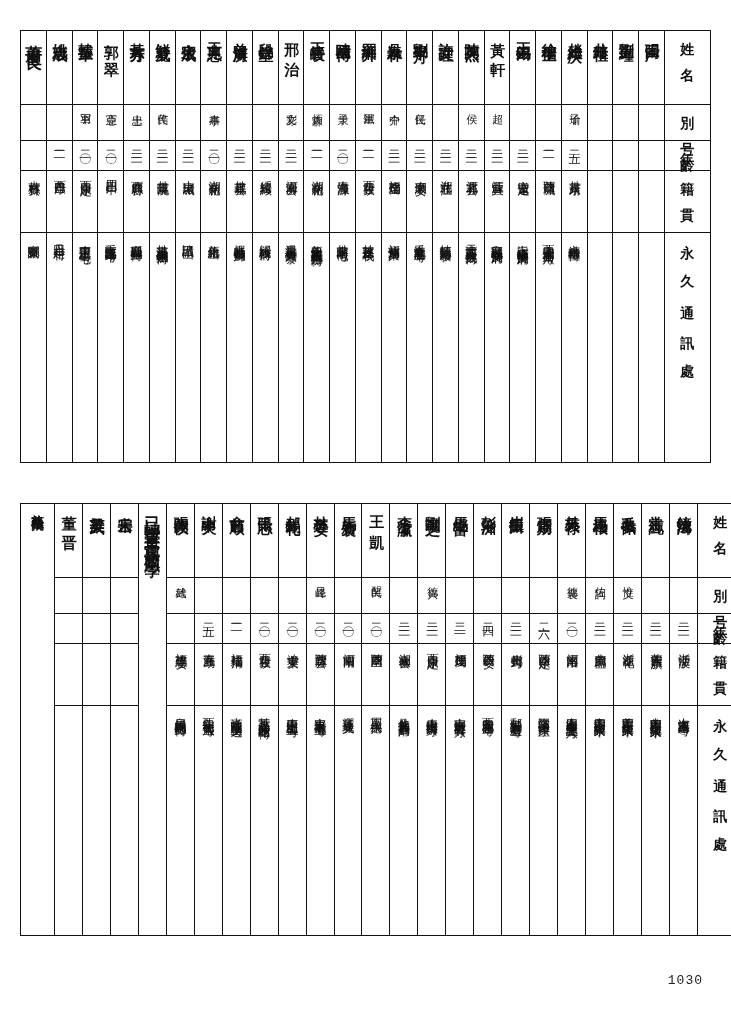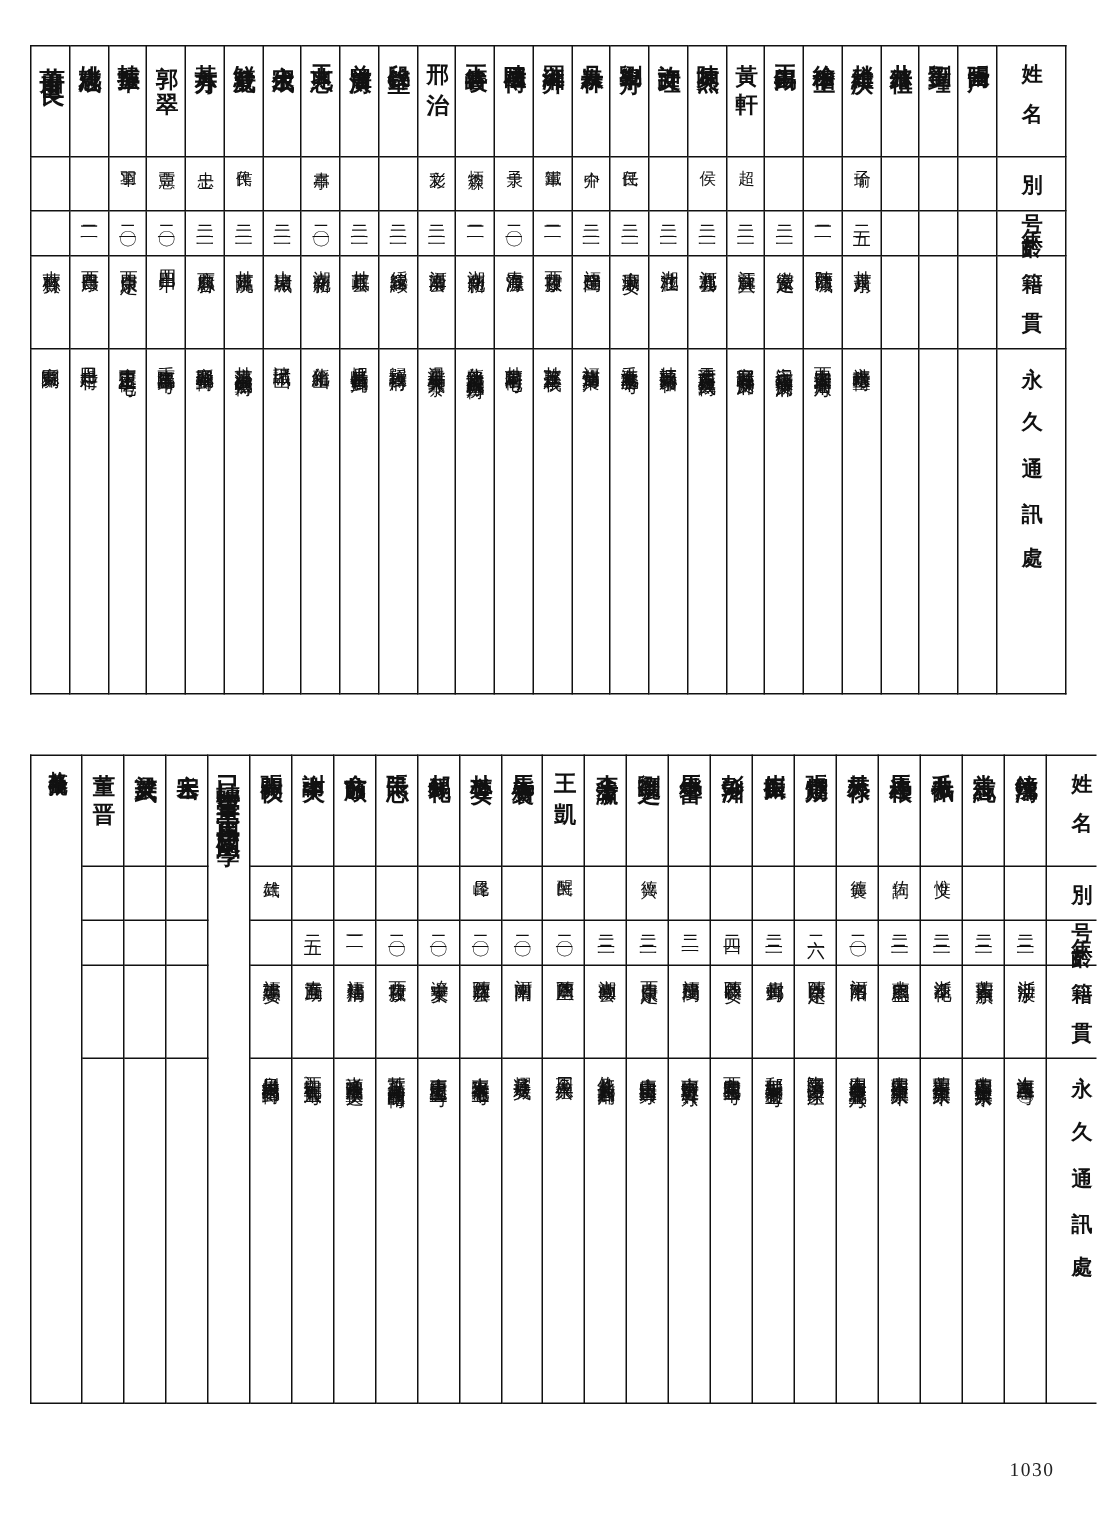--- a/index.html
+++ b/index.html
@@ -102,21 +102,21 @@
     font-weight: bold;
     letter-spacing: 1px;
     line-height: 1.05;
   }
 
   .page-num {
     position: absolute;
     right: 28px;
     bottom: 36px;
     font-size: 13px;
-    font-family: Liberation Serif, serif;
+    font-family: Liberation Mono, monospace;
     color: #222;
     letter-spacing: 1px;
   }
 </style>
 </head>
 <body>
 
 <div class="page">
 
   <table class="roster" id="table-top" style="left:20px; top:30px; width:691px;">

